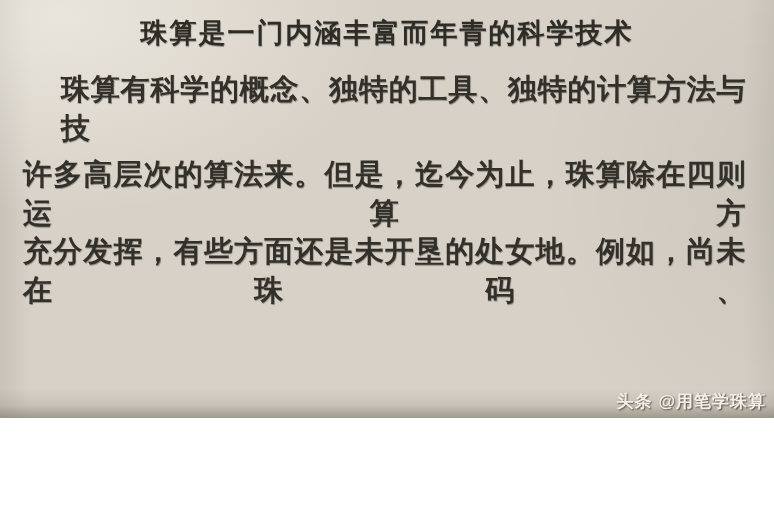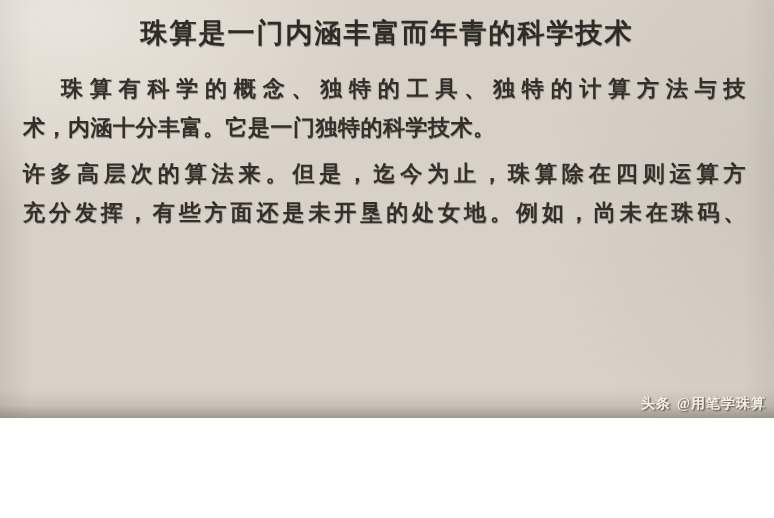--- a/index.html
+++ b/index.html
@@ -31,60 +31,59 @@
     letter-spacing: 2px;
     color: #2e2c27;
     text-shadow: 0.5px 0.5px 0.8px rgba(46,44,39,0.45);
   }
   .body-text {
     padding: 0 28px 0 23px;
   }
   .para1 { margin-top: 18px; }
   .para2 { margin-top: 8px; }
   .line {
-    font-size: 22px;
+    font-size: 29px;
     line-height: 38.6px;
     font-weight: 600;
     letter-spacing: 0.5px;
     white-space: nowrap;
     text-shadow: 0.6px 0.6px 0.7px rgba(46,44,39,0.40);
   }
   .line.fill {
     white-space: normal;
     text-align: justify;
     text-align-last: justify;
     text-justify: inter-character;
   }
   .line.indent { padding-left: 38px; }
   .watermark {
     position: absolute;
     right: 8px;
     bottom: 5px;
-    font-family: Liberation Serif, serif;
-    font-size: 14px;
+    font-family: Liberation Sans, sans-serif;
+    font-size: 17px;
     font-weight: 700;
     letter-spacing: 1px;
     color: #f3efe8;
     text-shadow: 1.2px 1.2px 1.5px rgba(72,64,52,0.85);
     white-space: nowrap;
   }
   .watermark .brand { margin-right: 6px; }
 </style>
 </head>
 <body>
 
 <div class="page">
 
   <div class="title">珠算是一门内涵丰富而年青的科学技术</div>
 
   <div class="body-text">
 
     <div class="para1">
       <div class="line indent fill">珠算有科学的概念、独特的工具、独特的计算方法与技</div>
-      <div class="line">术，内涵十分丰富。它是一门独特的科学技术。</div>
     </div>
 
     <div class="para2">
       <div class="line fill">许多高层次的算法来。但是，迄今为止，珠算除在四则运算方</div>
       <div class="line fill">充分发挥，有些方面还是未开垦的处女地。例如，尚未在珠码、</div>
 
     </div>
 
   </div>
 

